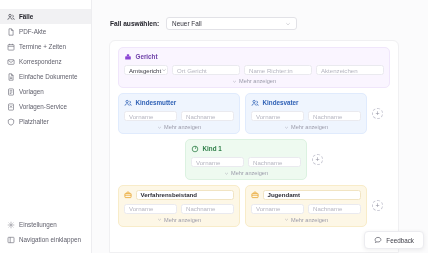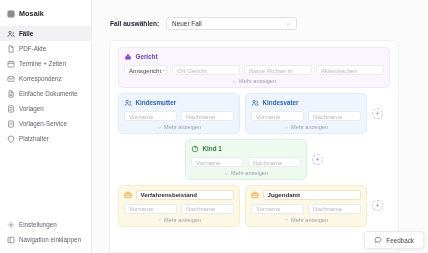--- a/index.html
+++ b/index.html
@@ -142,32 +142,20 @@
     font-size: 6.3px; color: #3c3c46; cursor: pointer;
   }
 </style>
 </head>
 <body>
 
 <div id="app">
 
   <div id="sidebar">
 
-    <div class="brand">
-      <span class="ico">
-        <svg viewBox="0 0 16 16" fill="none" stroke="#35353f" stroke-width="1.4">
-          <rect x="2" y="2" width="12" height="12" rx="1.5"></rect>
-          <line x1="2" y1="6" x2="14" y2="6"></line>
-            <line x1="2" y1="10" x2="14" y2="10"></line>
-          <line x1="6" y1="2" x2="6" y2="14"></line>
-            <line x1="10" y1="2" x2="10" y2="14"></line>
-        </svg>
-      </span>
-      <span>Mosaik</span>
-    </div>
 
     <div class="nav-list">
 
       <div class="nav-item active">
         <span class="ico">
           <svg viewBox="0 0 16 16" fill="none" stroke="#35353f" stroke-width="1.3">
             <circle cx="6" cy="5" r="2.4"></circle>
               <path d="M1.8 13.5c0-2.4 1.9-4 4.2-4s4.2 1.6 4.2 4"></path>
             <path d="M11 4.2a2.2 2.2 0 0 1 0 4.3M11.6 10c1.8.35 3 1.8 3 3.5"></path>
           </svg>

